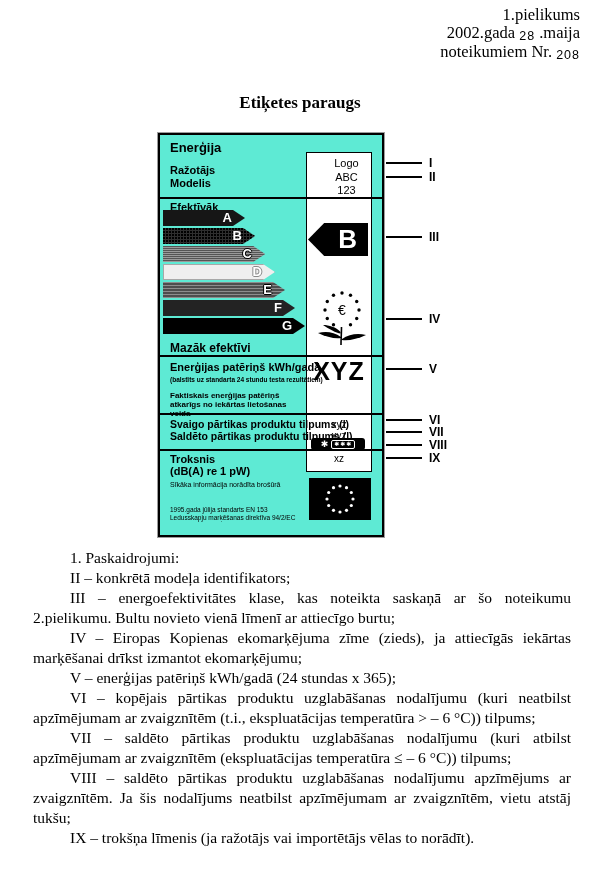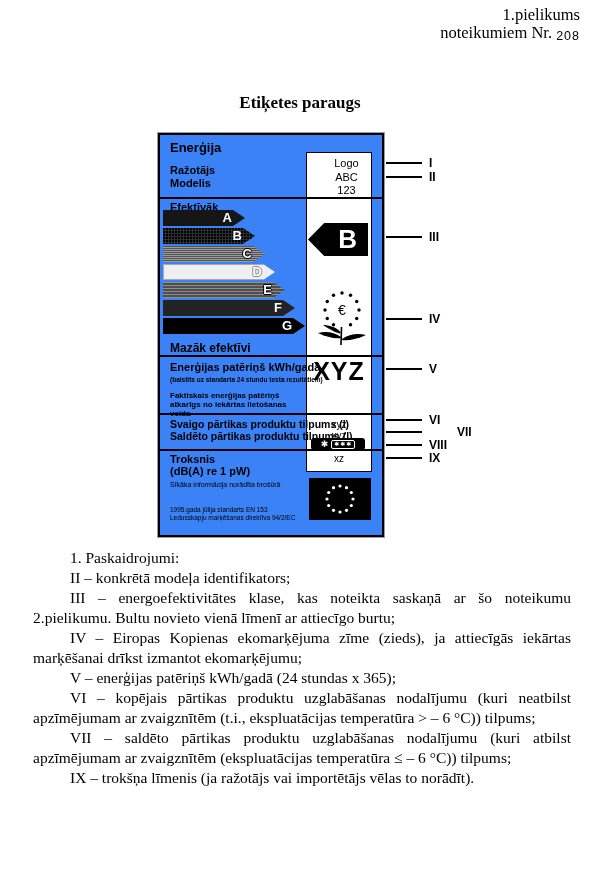--- a/index.html
+++ b/index.html
@@ -5,21 +5,21 @@
   html,body{margin:0;padding:0;}
   body{width:600px;height:874px;background:#fff;position:relative;font-family:"Liberation Serif",serif;color:#000;overflow:hidden;}
 
   
   .hdr{position:absolute;top:6px;right:20px;text-align:right;font-size:16.5px;line-height:17.5px;}
   .numfill{font-family:"Liberation Sans",sans-serif;font-size:12.5px;position:relative;top:2px;letter-spacing:1px;}
 
   .doc-title{position:absolute;top:93px;left:0;width:100%;text-align:center;font-weight:bold;font-size:17px;}
 
   
-  .elabel{position:absolute;left:158px;top:133px;width:222px;height:400px;border:2px solid #000;outline:1px solid #9c9c9c;background:#3b82f6;font-family:"Liberation Sans",sans-serif;}
+  .elabel{position:absolute;left:158px;top:133px;width:222px;height:400px;border:2px solid #000;outline:1px solid #9c9c9c;background:#5eead4;font-family:"Liberation Sans",sans-serif;}
   .elabel .abs{position:absolute;}
   .divider{position:absolute;left:0;width:222px;height:2px;background:#000;}
   .colbox{position:absolute;left:146px;top:17px;width:64px;height:318px;border:1px solid #000;background:#fff;}
   .colcenter{position:absolute;left:146px;width:66px;text-align:center;}
   .b-sm{font-weight:bold;font-size:11px;}
   .b-xs{font-weight:bold;font-size:10.5px;}
   .tiny{font-size:6.5px;}
   .small8{font-size:8px;line-height:9px;}
 
   .logo-block{position:absolute;left:146px;top:22px;width:81px;text-align:center;font-size:11px;line-height:13.5px;}
@@ -56,20 +56,21 @@
 
   
   .expl{position:absolute;left:33px;top:548px;width:538px;font-size:15.5px;line-height:20px;text-align:justify;}
   .expl p{margin:0;text-indent:37px;}
 </style>
 </head>
 <body>
 
 <div class="hdr">
   <div>1.pielikums</div>
+  <div><span>2002.gada</span> <span class="numfill">28</span> <span>.maija</span></div>
   <div><span>noteikumiem Nr.</span> <span class="numfill">208</span></div>
 </div>
 
 <div class="doc-title">Etiķetes paraugs</div>
 
 <div class="elabel">
   <div class="abs" style="left:10px;top:5px;font-weight:bold;font-size:13px;">Enerģija</div>
 
   <div class="colbox"></div>
   <div class="logo-block">
@@ -200,35 +201,36 @@
     <span class="mtext">IV</span>
   </div>
 <div class="marker" style="top:361px;">
     <span class="mline"></span>
     <span class="mtext">V</span>
   </div>
 <div class="marker" style="top:412px;">
     <span class="mline"></span>
     <span class="mtext">VI</span>
   </div>
-<div class="marker" style="top:424px;gap:28px;">
+<div class="marker" style="top:424px;">
     <span class="mline"></span>
     <span class="mtext">VII</span>
   </div>
 <div class="marker" style="top:437px;">
     <span class="mline"></span>
     <span class="mtext">VIII</span>
   </div>
 <div class="marker" style="top:450px;">
     <span class="mline"></span>
     <span class="mtext">IX</span>
   </div>
 
 <div class="expl">
   <p>1. Paskaidrojumi:</p>
   <p>II – konkrētā modeļa identifikators;</p>
   <p>III – energoefektivitātes klase, kas noteikta saskaņā ar šo noteikumu 2.pielikumu. Bultu novieto vienā līmenī ar attiecīgo burtu;</p>
   <p>IV – Eiropas Kopienas ekomarķējuma zīme (zieds), ja attiecīgās iekārtas marķēšanai drīkst izmantot ekomarķējumu;</p>
   <p>V – enerģijas patēriņš kWh/gadā (24 stundas x 365);</p>
   <p>VI – kopējais pārtikas produktu uzglabāšanas nodalījumu (kuri neatbilst apzīmējumam ar zvaigznītēm (t.i., ekspluatācijas temperatūra &gt; – 6 °C)) tilpums;</p>
   <p>VII – saldēto pārtikas produktu uzglabāšanas nodalījumu (kuri atbilst apzīmējumam ar zvaigznītēm (ekspluatācijas temperatūra ≤ – 6 °C)) tilpums;</p>
+  <p>VIII – saldēto pārtikas produktu uzglabāšanas nodalījumu apzīmējums ar zvaigznītēm. Ja šis nodalījums neatbilst apzīmējumam ar zvaigznītēm, vietu atstāj tukšu;</p>
   <p>IX – trokšņa līmenis (ja ražotājs vai importētājs vēlas to norādīt).</p>
 </div>
 
 </body></html>

